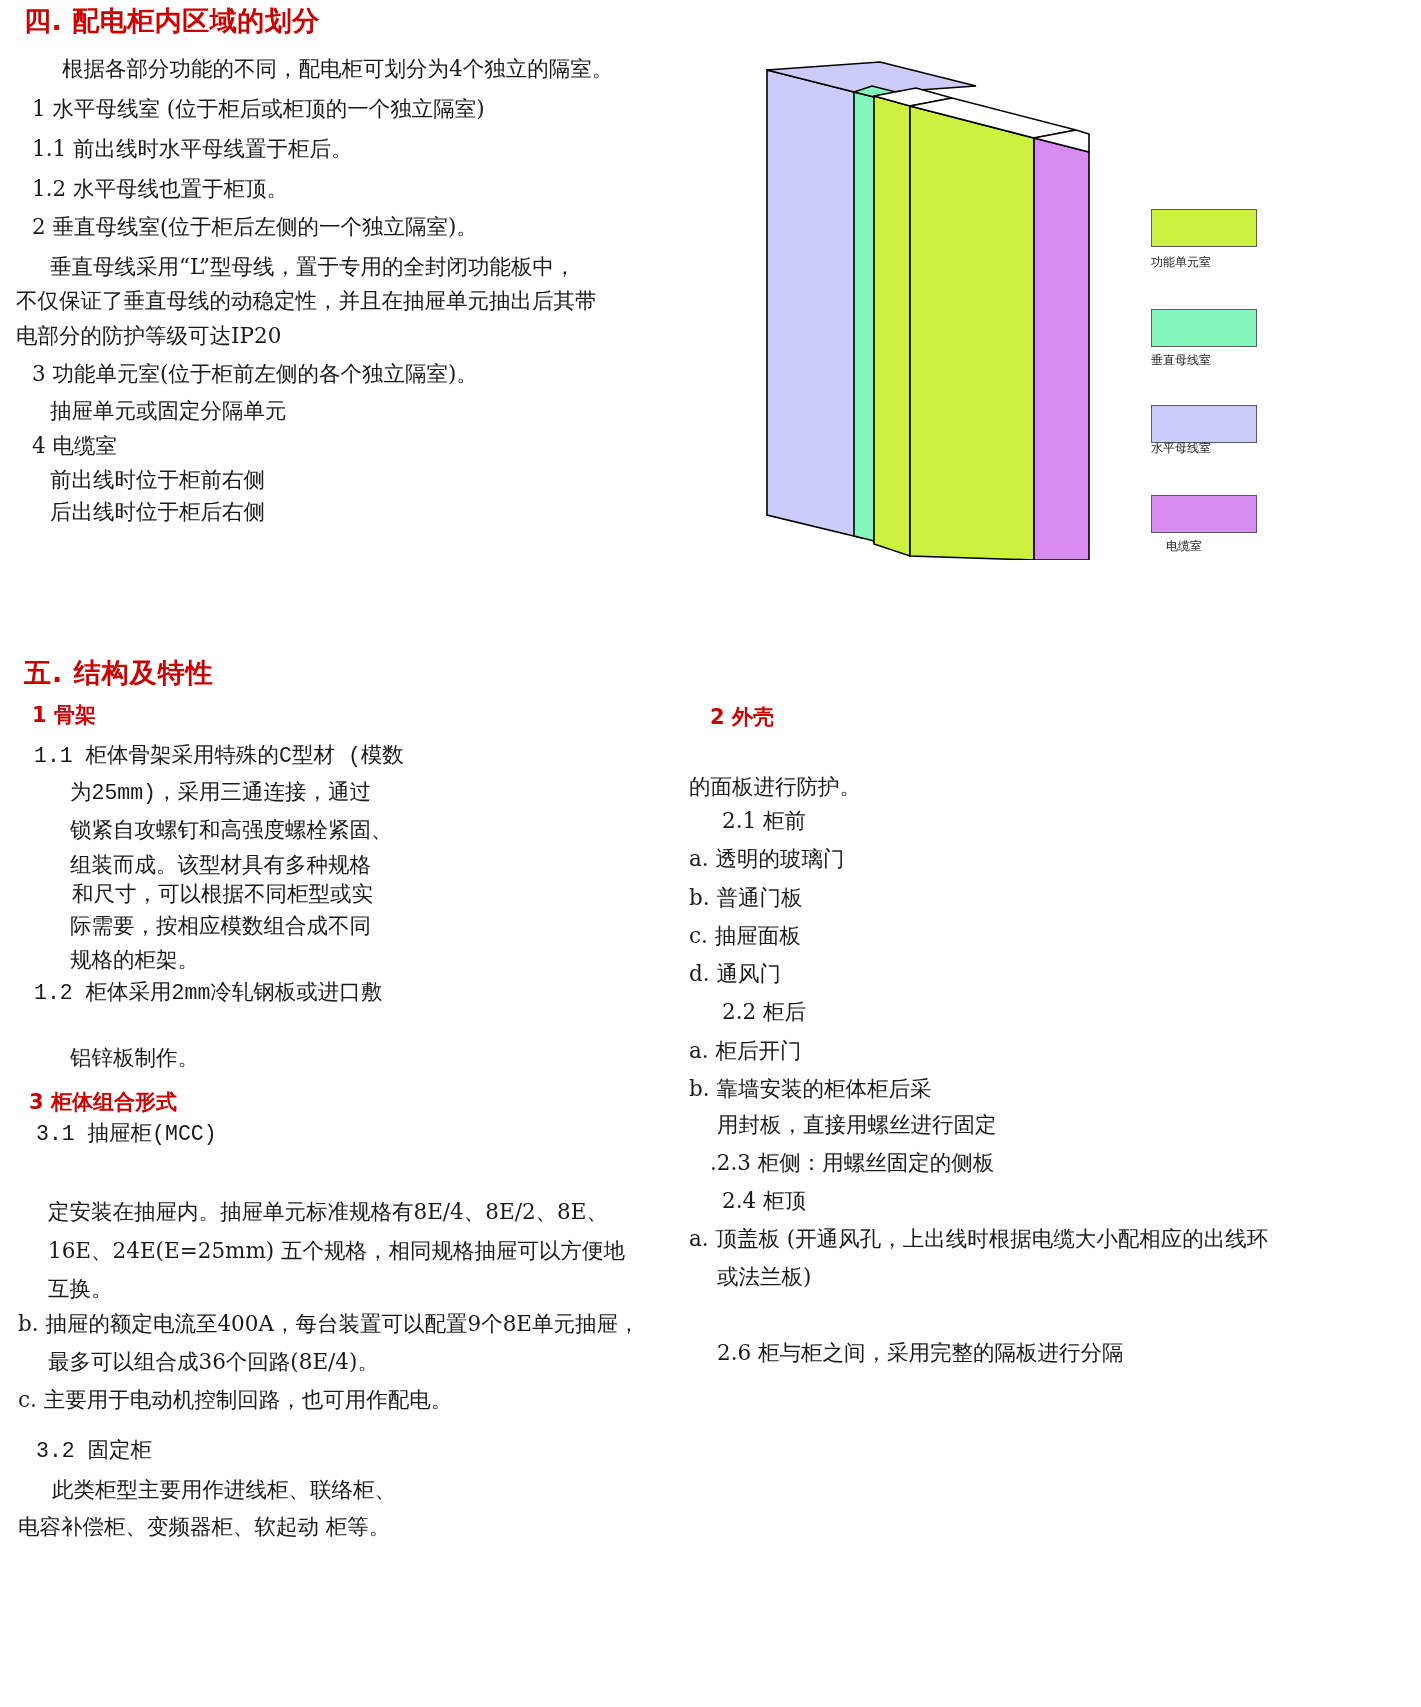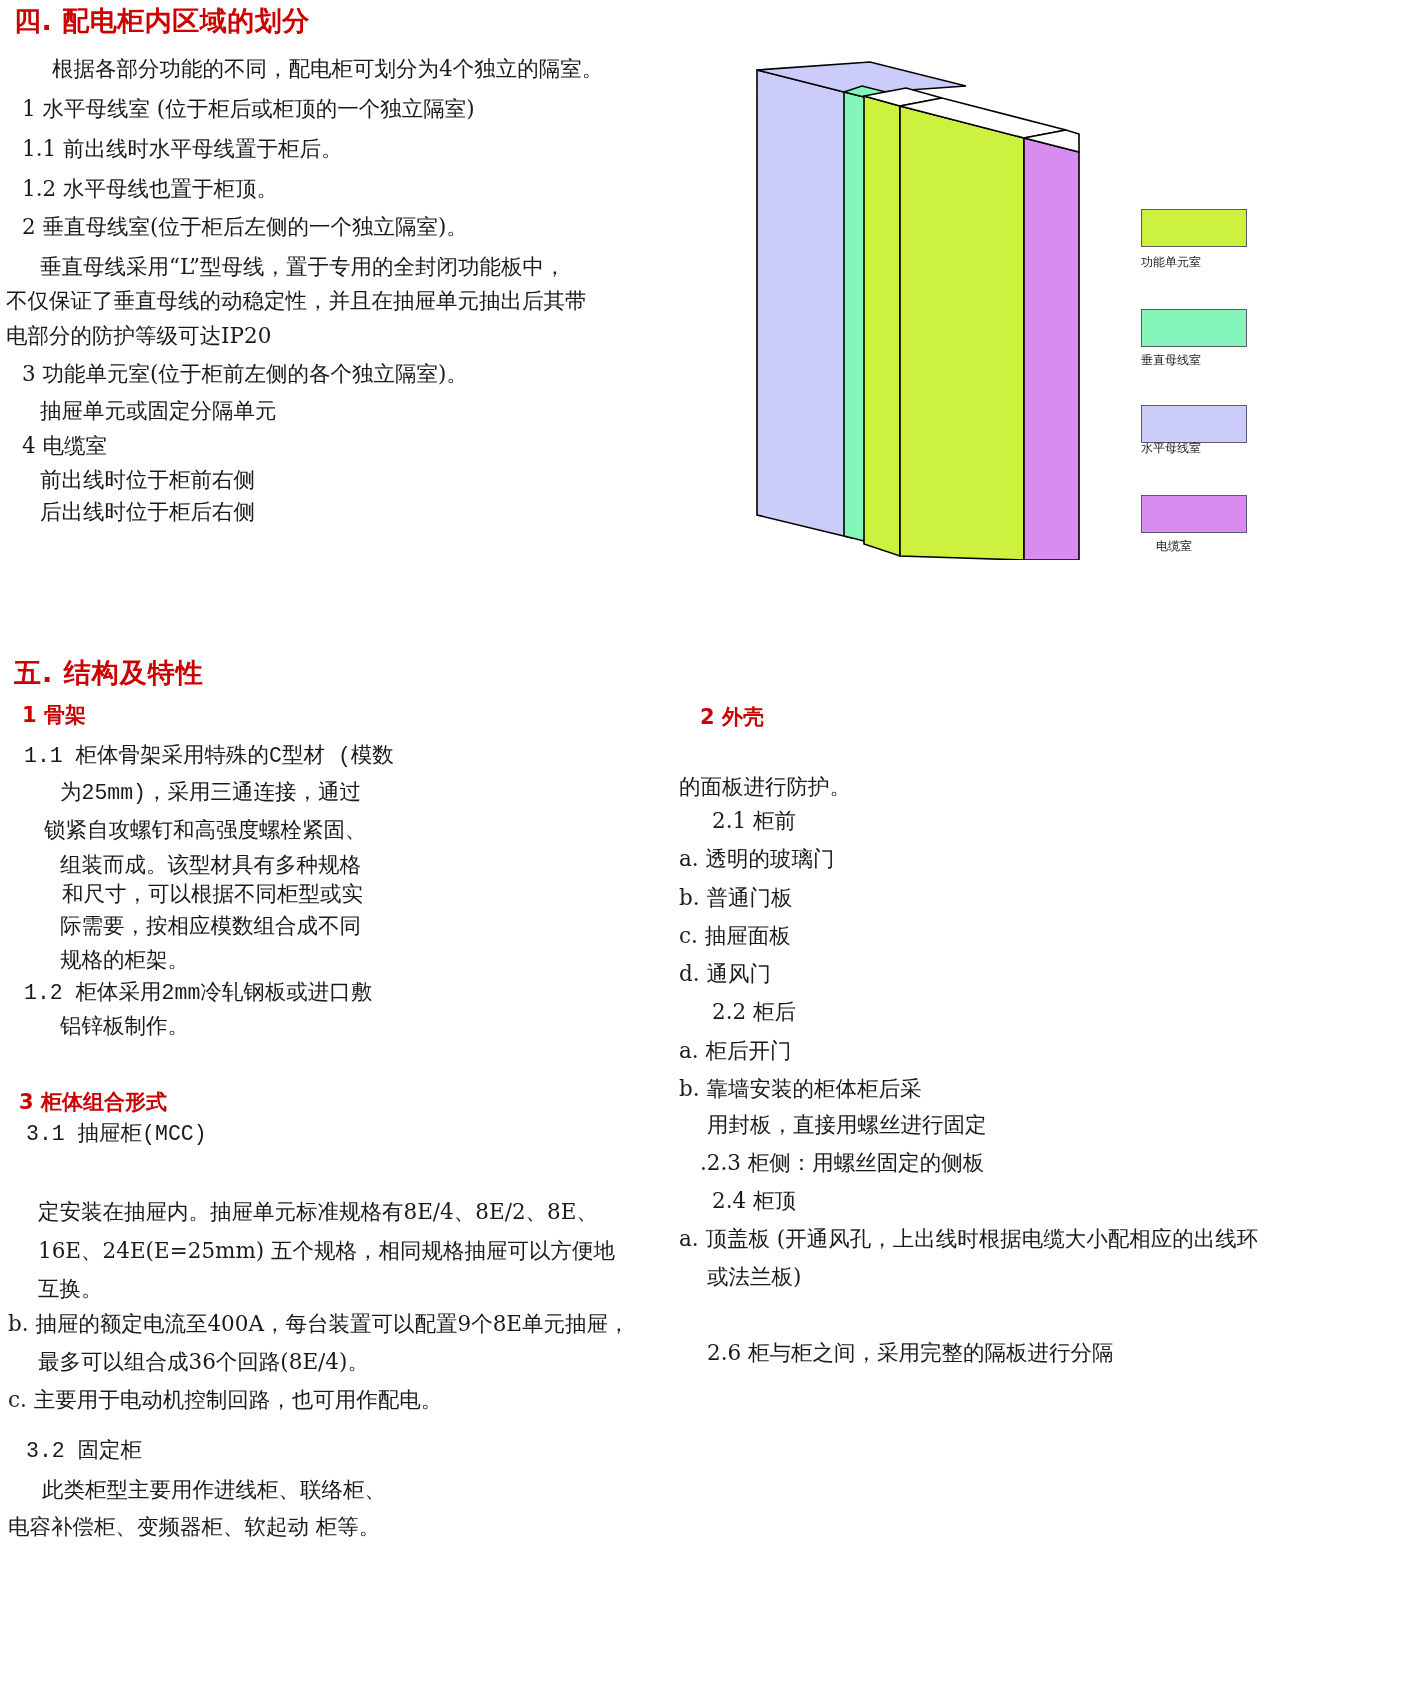--- a/index.html
+++ b/index.html
@@ -8,21 +8,21 @@
     background: #ffffff;
   }
   body {
     width: 1421px;
     height: 1707px;
     position: relative;
     font-family: "Liberation Sans", "DejaVu Sans", sans-serif;
     color: #000000;
     overflow: hidden;
   }
-  .page { position: relative; width: 1218px; height: 1707px; }
+  .page { position: relative; width: 1218px; height: 1707px; margin-left: 10px; }
 
   
   .sec-heading {
     position: absolute;
     color: #cc0000;
     font-weight: bold;
     font-family: "DejaVu Sans", "Liberation Sans", sans-serif;
     white-space: nowrap;
   }
   #heading-4 { left: 14px; top: 3px;   font-size: 27px; letter-spacing: 0.5px; }
@@ -139,27 +139,27 @@
 
   <div class="legend-swatch" id="swatch-3" style="background: rgb(217, 140, 240);"></div>
   <div class="legend-label" id="label-3">电缆室</div>
 
   <div class="sec-heading" id="heading-5">五. 结构及特性</div>
 
   <div class="sub-heading" id="sub-1">1 骨架</div>
 
   <div class="ln" style="left:24px; top:745px;">1.1 柜体骨架采用特殊的C型材 (模数</div>
   <div class="ln" style="left:60px; top:782px;">为25mm)，采用三通连接，通过</div>
-  <div class="ln" style="left:44px; top:820px;">锁紧自攻螺钉和高强度螺栓紧固、</div>
+  <div class="ln" style="left:60px; top:820px;">锁紧自攻螺钉和高强度螺栓紧固、</div>
   <div class="ln" style="left:60px; top:855px;">组装而成。该型材具有多种规格</div>
   <div class="ln" style="left:62px; top:884px;">和尺寸，可以根据不同柜型或实</div>
   <div class="ln" style="left:60px; top:916px;">际需要，按相应模数组合成不同</div>
   <div class="ln" style="left:60px; top:950px;">规格的柜架。</div>
   <div class="ln" style="left:24px; top:982px;">1.2 柜体采用2mm冷轧钢板或进口敷</div>
-  <div class="ln" style="left:60px; top:1016px;">铝锌板制作。</div>
+  <div class="ln" style="left:60px; top:1048px;">铝锌板制作。</div>
 
   <div class="sub-heading" id="sub-3">3 柜体组合形式</div>
 
   <div class="ln" style="left:26px; top:1123px;">3.1 抽屉柜(MCC)</div>
   <div class="ln serifish" style="left:38px; top:1200px;">定安装在抽屉内。抽屉单元标准规格有8E/4、8E/2、8E、</div>
   <div class="ln serifish" style="left:38px; top:1239px;">16E、24E(E=25mm) 五个规格，相同规格抽屉可以方便地</div>
   <div class="ln serifish" style="left:38px; top:1277px;">互换。</div>
   <div class="ln serifish" style="left:8px;  top:1312px;">b. 抽屉的额定电流至400A，每台装置可以配置9个8E单元抽屉，</div>
   <div class="ln serifish" style="left:38px; top:1350px;">最多可以组合成36个回路(8E/4)。</div>
   <div class="ln serifish" style="left:8px;  top:1388px;">c. 主要用于电动机控制回路，也可用作配电。</div>

